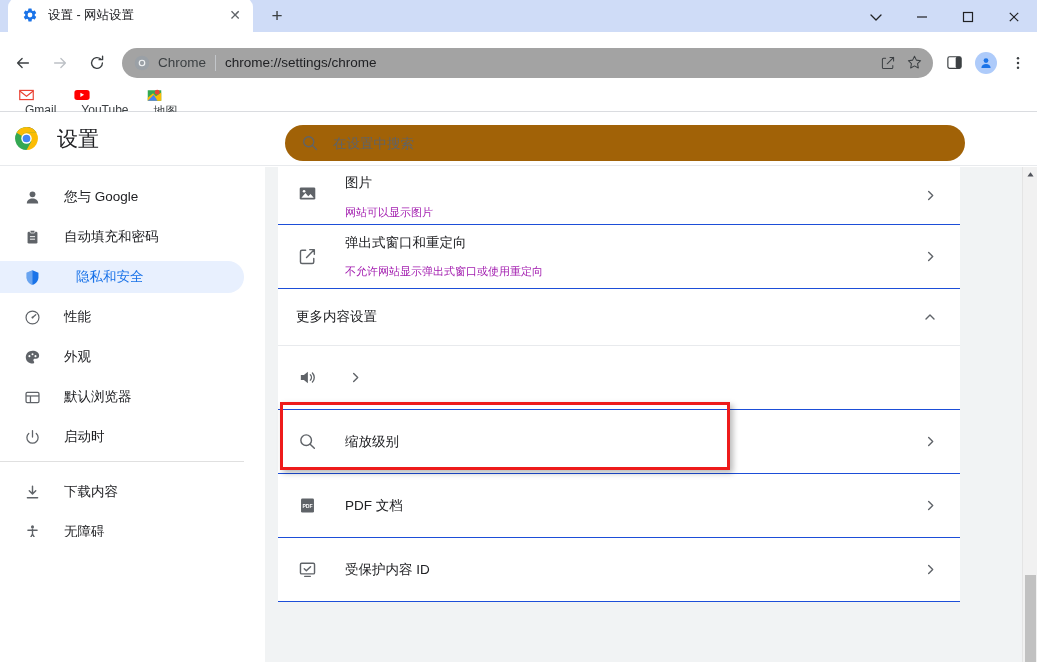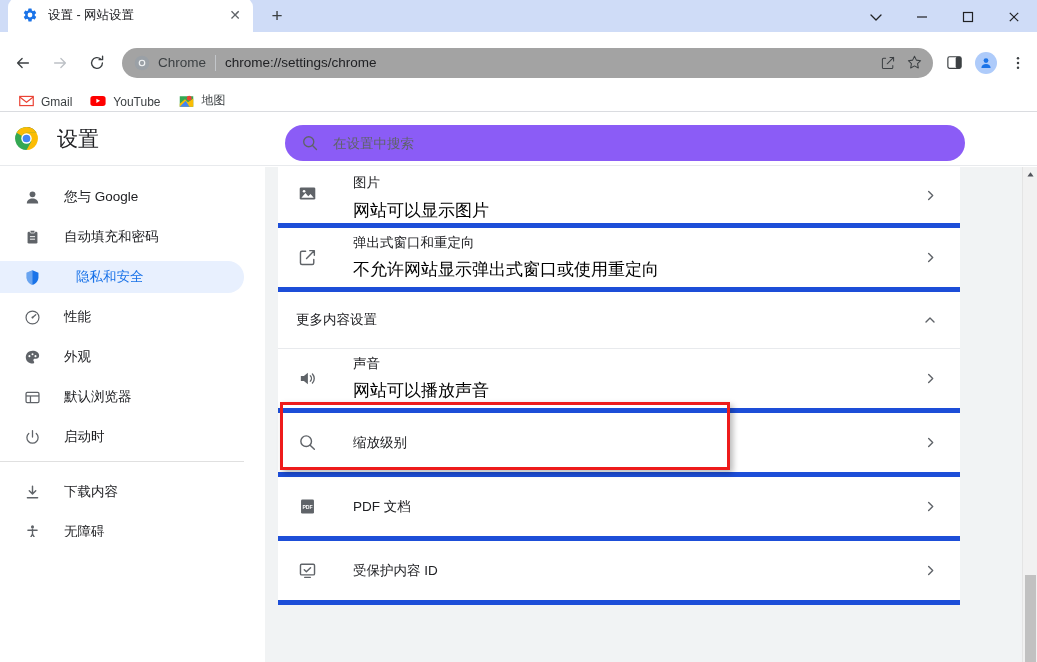--- a/index.html
+++ b/index.html
@@ -110,24 +110,25 @@
 
   
   .bookmarks {
     position: absolute; left: 0; top: 85px; width: 1037px; height: 27px;
     background: #ffffff;
     display: flex; align-items: center;
     padding-left: 10px;
     border-bottom: 1px solid #dadce0;
   }
   .bm {
-    display: flex; align-items: flex-end;
+    display: flex; align-items: flex-start;
     height: 22px; padding: 0 8px;
     border-radius: 4px;
     margin-right: 2px;
+    flex-direction: column;
   }
   .bm-icon {
     width: 16px; height: 16px; flex: 0 0 16px;
     display: flex; align-items: center; justify-content: center;
   }
   .bm-label { font-size: 12px; color: #3c4043; margin-left: 7px; white-space: nowrap; }
 
   
   .settings-header {
     position: absolute; left: 0; top: 112px; width: 1037px; height: 54px;
@@ -136,21 +137,21 @@
     border-bottom: 1px solid #e8eaed;
   }
   .chrome-logo { width: 25px; height: 25px; margin-left: 14px; flex: 0 0 25px; }
   .settings-title {
     font-size: 21px; color: #202124; margin-left: 18px;
     white-space: nowrap;
   }
   .searchbox {
     position: absolute; left: 285px; top: 125px;
     width: 680px; height: 36px;
-    background: #8b5cf6;
+    background: #a16207;
     border-radius: 18px;
     display: flex; align-items: center;
     padding-left: 16px;
   }
   .searchbox .s-icon { width: 18px; height: 18px; flex: 0 0 18px; color:#5f6368; }
   .search-input {
     flex: 1 1 auto; border: none; outline: none; background: transparent;
     font-family: inherit; font-size: 13.5px; color: #202124;
     margin-left: 14px; padding: 0;
   }
@@ -200,37 +201,36 @@
     position: absolute; left: 13px; top: 0;
     width: 682px;
     background: #ffffff;
     border-radius: 0;
   }
   .row {
     position: relative;
     display: flex; align-items: center;
     min-height: 64px;
     padding: 0 20px 0 18px;
-    border-bottom: 5px solid #1d4ed8;
-    background: #ffffff;
-    gap: 8px;
+    border-bottom: 1px solid #1d4ed8;
+    background: #ffffff;
   }
   .row.highlighted { background: #e8e8e8; }
   .row-icon {
     width: 22px; height: 22px; flex: 0 0 22px;
     display: flex; align-items: center; justify-content: center;
     color: #5f6368;
     margin-right: 27px;
   }
   .row-text { flex: 1 1 auto; min-width: 0; }
   .row-title {
     font-size: 13.5px; color: #202124; line-height: 1.45;
   }
   .row-sub {
-    font-size: 17px; color: #000000; line-height: 1.45; margin-top: 6px;
+    font-size: 11px; color: #a21caf; line-height: 1.45; margin-top: 12px;
   }
   .row-chevron {
     width: 20px; flex: 0 0 20px;
     display: flex; align-items: center; justify-content: center;
     color: #5f6368;
   }
   .row.partial { min-height: 58px; align-items: flex-start; padding-top: 3px; }
   .row.partial .row-icon { margin-top: 12px; }
   .row.partial .row-text { margin-top: 3px; }
   .row.partial .row-chevron { margin-top: 20px; }
@@ -596,24 +596,20 @@
     </div>
 
     <div class="row">
       <span class="row-icon">
         <svg width="19" height="19" viewBox="0 0 20 20">
             <path d="M3 7.4h3.2L10.4 4v12L6.2 12.6H3z" fill="currentColor"></path>
             <path d="M13 7.2a4 4 0 010 5.6" fill="none" stroke="currentColor" stroke-width="1.4" stroke-linecap="round"></path>
             <path d="M15.2 5.2a7 7 0 010 9.6" fill="none" stroke="currentColor" stroke-width="1.4" stroke-linecap="round"></path>
           </svg>
       </span>
-      <span class="row-text">
-        <div class="row-title">声音</div>
-        <div class="row-sub">网站可以播放声音</div>
-      </span>
       <span class="row-chevron">
         <svg width="11" height="11" viewBox="0 0 12 12">
             <path d="M4 1.6L8.4 6 4 10.4" fill="none" stroke="#5f6368" stroke-width="1.5" stroke-linecap="round" stroke-linejoin="round"></path>
           </svg>
       </span>
     </div>
 
 
     <div class="row">
       <span class="row-icon">

